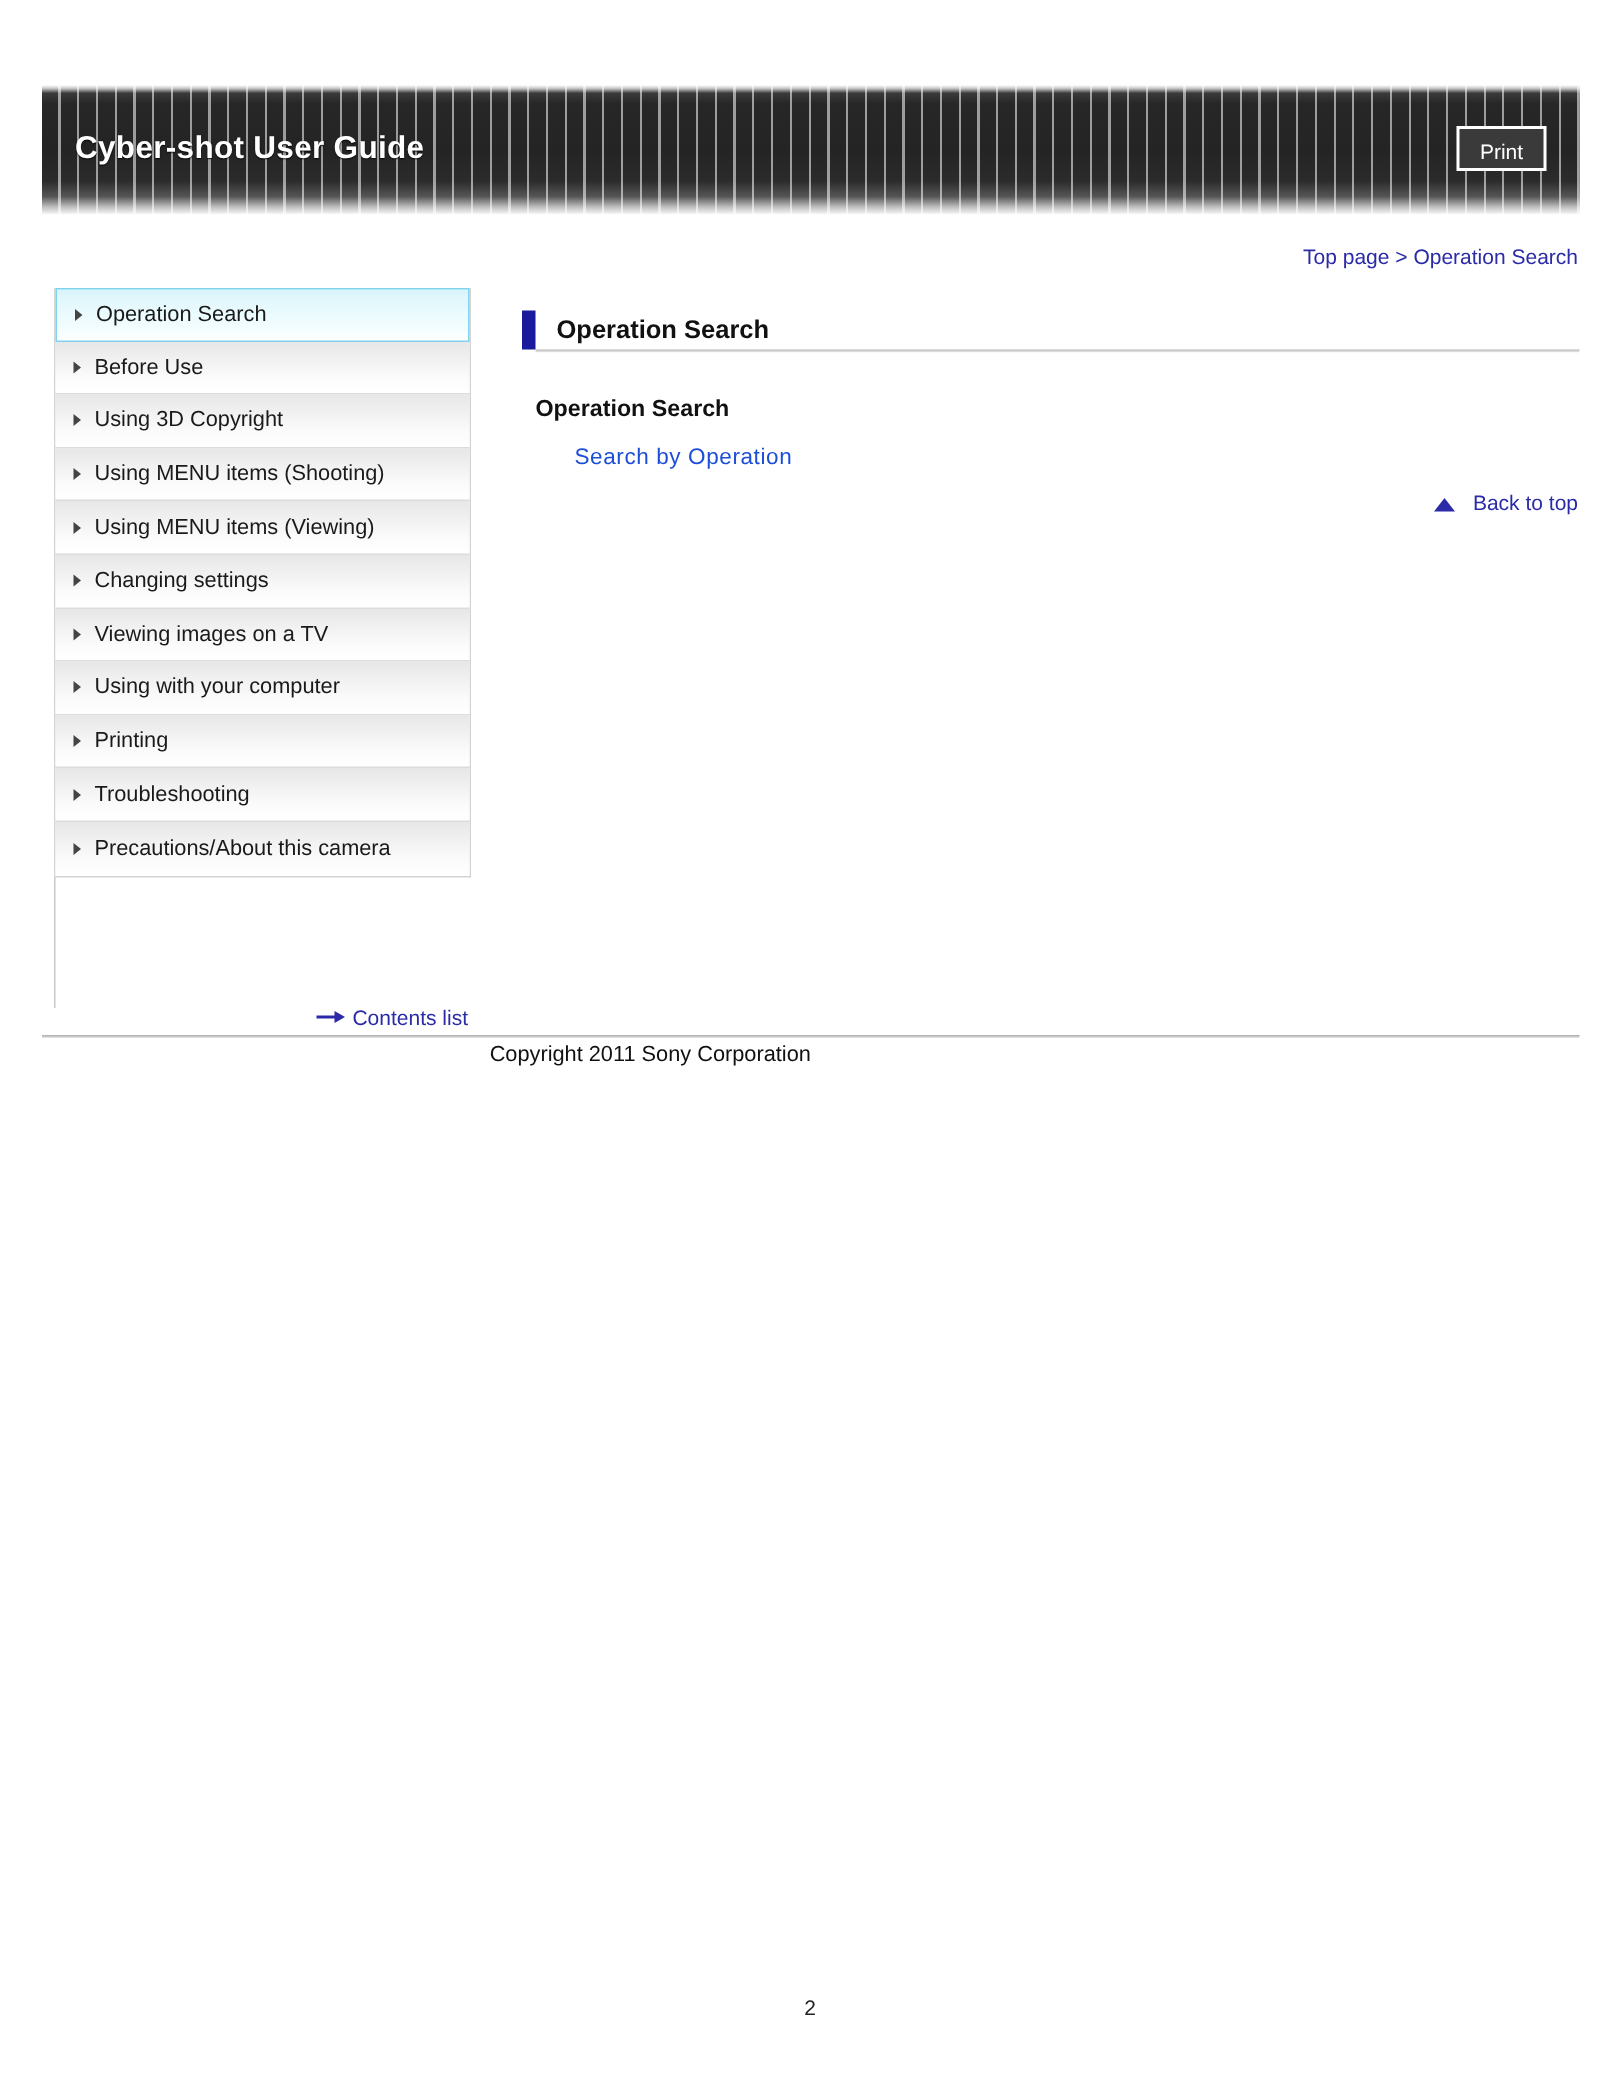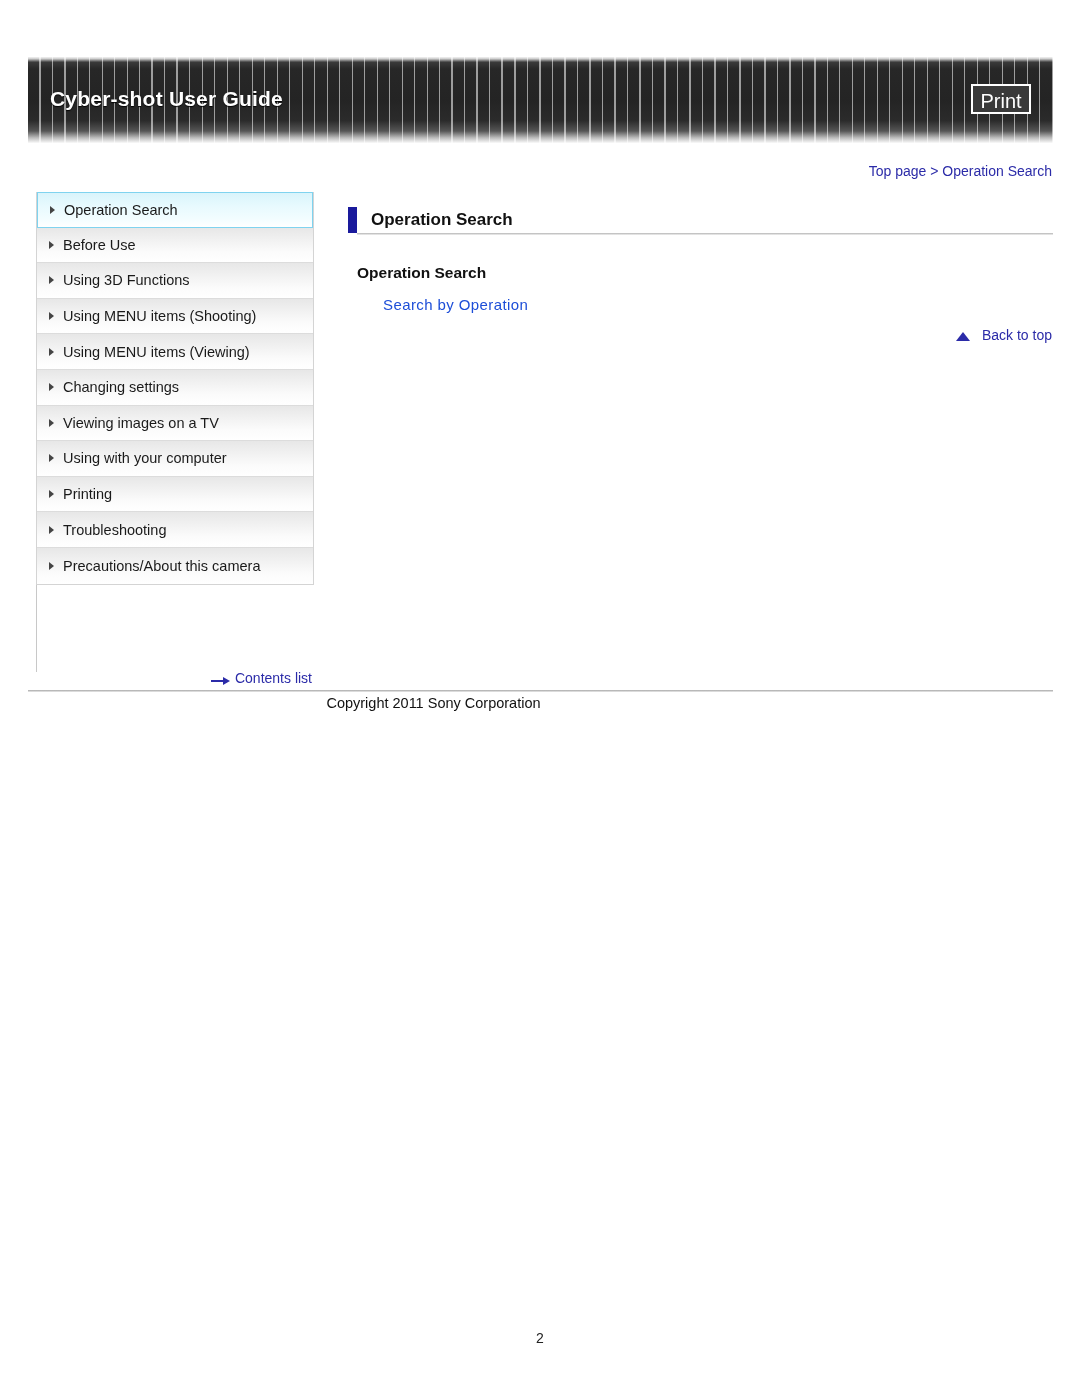--- a/index.html
+++ b/index.html
@@ -66,21 +66,21 @@
   }
   .print-button {
     position: absolute;
     right: 22px;
     top: 27px;
     width: 60px;
     height: 30px;
     border: 2px solid #ffffff;
     background: #3a3a3a;
     color: #ffffff;
-    font-size: 20px;
+    font-size: 14px;
     line-height: 30px;
     text-align: center;
     box-sizing: border-box;
     cursor: pointer;
   }
 
   
   .breadcrumb {
     position: absolute;
     right: 28px;
@@ -151,21 +151,21 @@
     text-align: right;
     padding-right: 2px;
     box-sizing: border-box;
   }
   .contents-link {
     font-size: 14px;
     color: #2b2ba8;
     white-space: nowrap;
     cursor: pointer;
     display: inline-flex;
-    align-items: flex-end;
+    align-items: center;
     gap: 4px;
   }
   .arrow-right-icon {
     display: inline-block;
     width: 20px;
     height: 10px;
     position: relative;
   }
   .arrow-right-icon::before {
     content: "";
@@ -305,21 +305,21 @@
       <div class="nav-item active">
         <span class="nav-arrow"></span>
         <span class="nav-label">Operation Search</span>
       </div>
       <div class="nav-item">
         <span class="nav-arrow"></span>
         <span class="nav-label">Before Use</span>
       </div>
       <div class="nav-item">
         <span class="nav-arrow"></span>
-        <span class="nav-label">Using 3D Functions</span>
+        <span class="nav-label">Using 3D Copyright</span>
       </div>
       <div class="nav-item">
         <span class="nav-arrow"></span>
         <span class="nav-label">Using MENU items (Shooting)</span>
       </div>
       <div class="nav-item">
         <span class="nav-arrow"></span>
         <span class="nav-label">Using MENU items (Viewing)</span>
       </div>
       <div class="nav-item">

